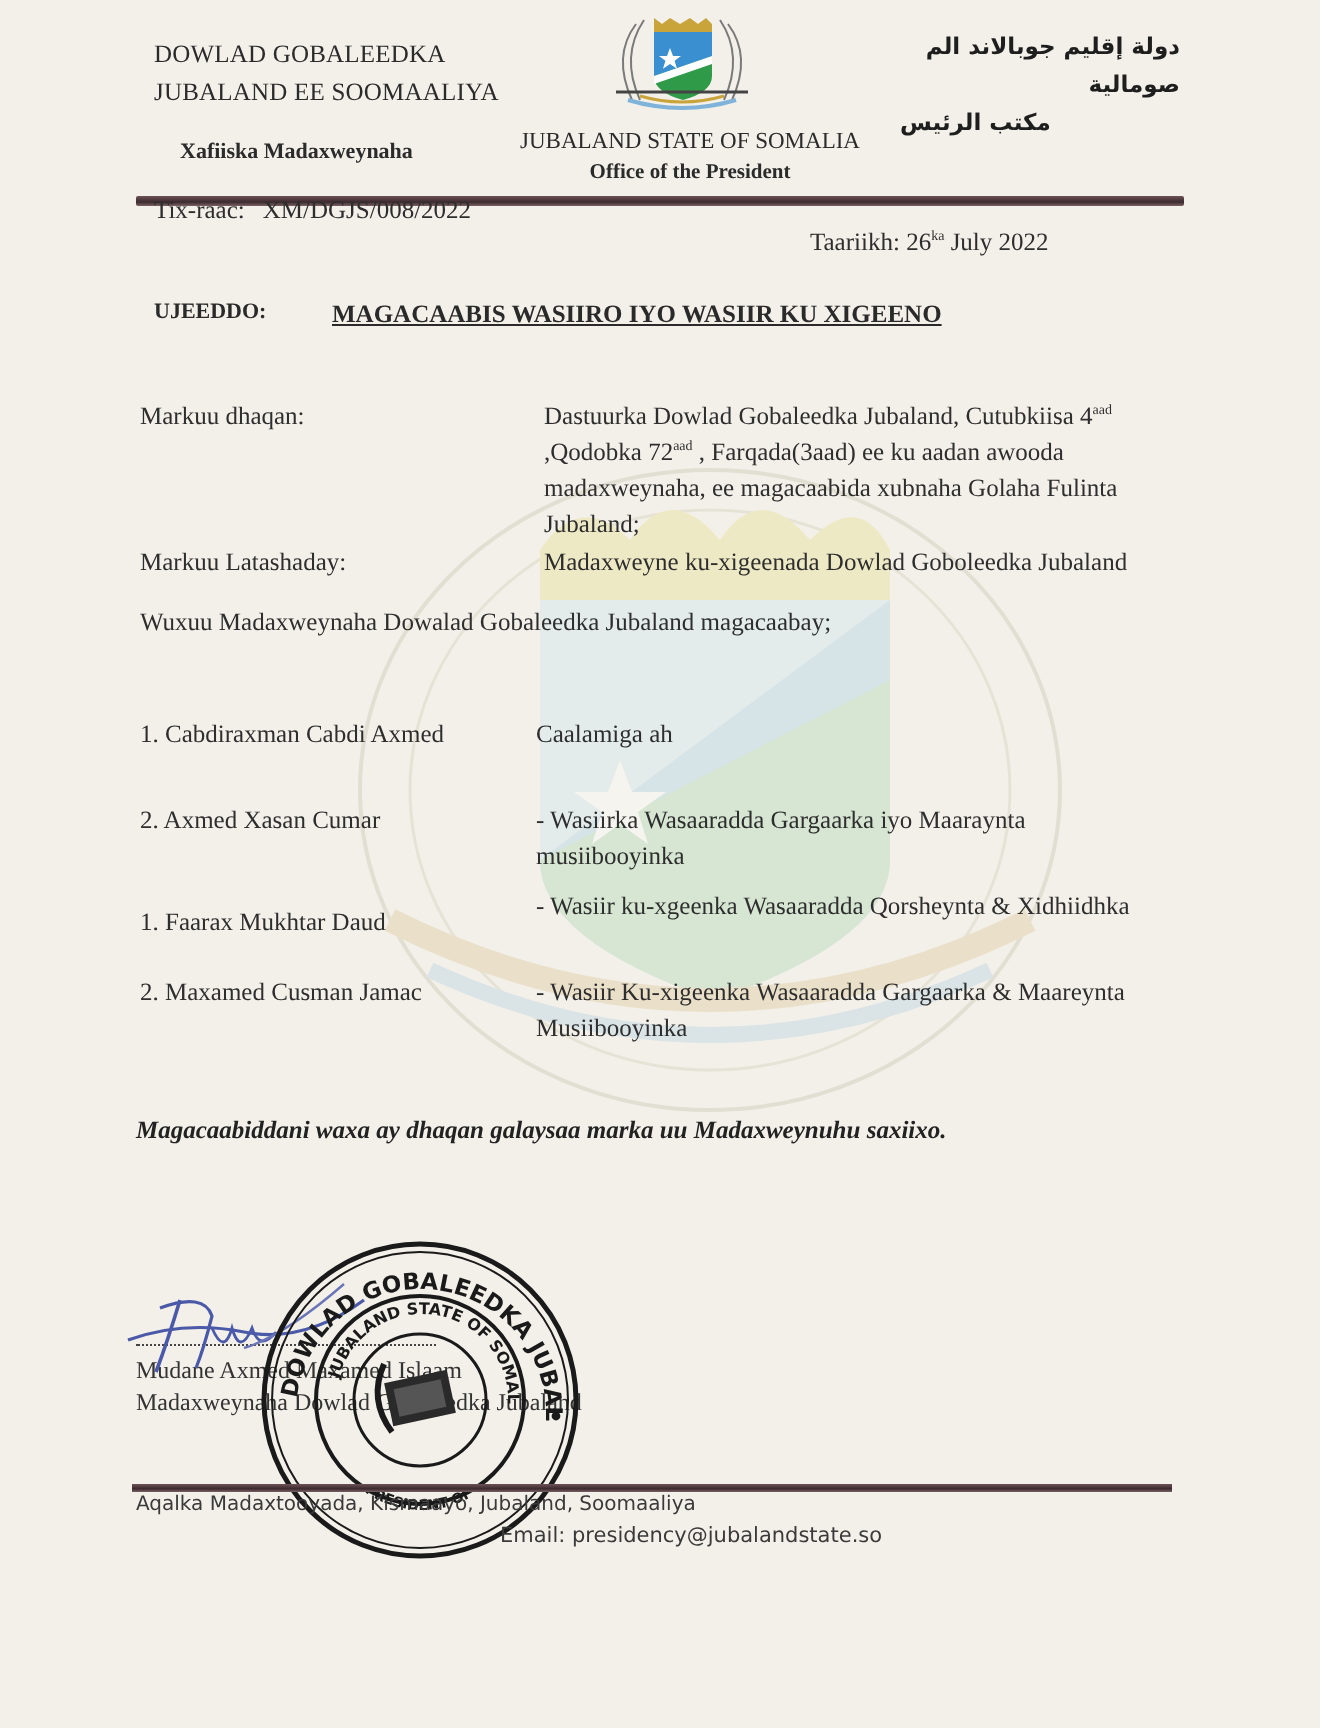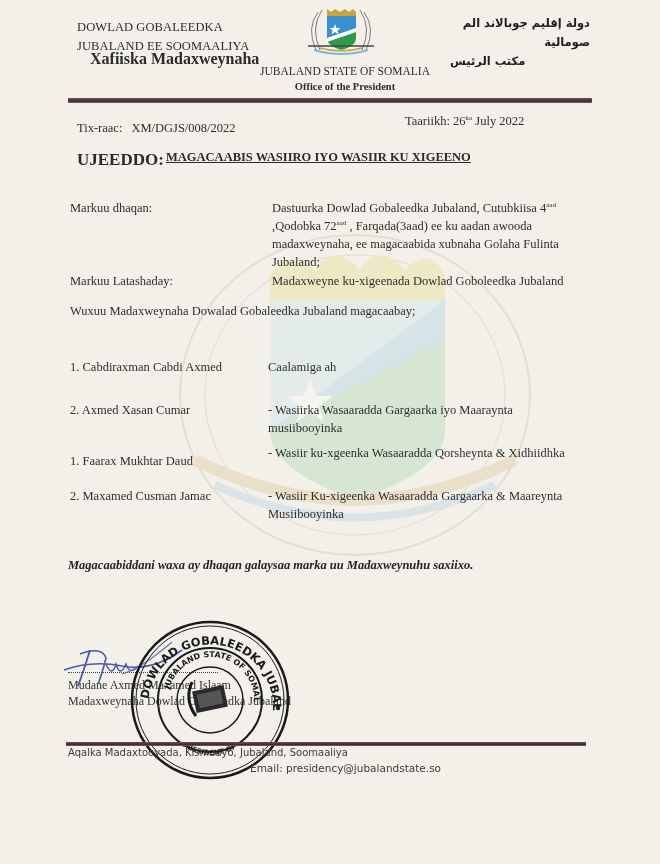--- a/index.html
+++ b/index.html
@@ -5,35 +5,35 @@
   html, body { margin: 0; padding: 0; }
   body {
     width: 660px; height: 864px; overflow: hidden;
     background: #f2f0e9;
     font-family: "Liberation Serif", serif;
     color: #2a2a2a;
     position: relative;
   }
   .abs { position: absolute; }
   .hdr-left { left: 77px; top: 18px; font-size: 12.5px; line-height: 19px; color: #2b2b2b; letter-spacing: 0.1px; }
-  .hdr-office-left { left: 90px; top: 50px; font-size: 16px; font-weight: bold; color: #2b2b2b; }
+  .hdr-office-left { left: 90px; top: 70px; font-size: 11px; font-weight: bold; color: #2b2b2b; }
   .hdr-center { left: 245px; top: 63px; width: 200px; text-align: center; font-size: 11.5px; line-height: 16px; color: #2b2b2b; }
   .hdr-center .bold { font-weight: bold; font-size: 10.5px; }
   .hdr-right { left: 430px; top: 14px; width: 160px; text-align: right; direction: rtl; font-family: "DejaVu Sans", sans-serif; font-weight: bold; font-size: 11.5px; line-height: 19px; color: #1e1e1e; }
   .hdr-right .l2 { display: block; text-align: left; padding-left: 20px; }
   .emblem { left: 298px; top: 6px; width: 86px; height: 52px; }
   .rule-top { left: 68px; top: 98px; width: 524px; height: 5px; background: linear-gradient(#6d5257, #3c2a2e 60%, #7a6266); border-radius: 1px; }
   .rule-bottom { left: 66px; top: 742px; width: 520px; height: 4px; background: linear-gradient(#6d5257, #3c2a2e 60%, #7a6266); }
 
   .txt { font-size: 12.5px; line-height: 18px; color: #2e2e2e; }
-  .ref { left: 77px; top: 119px; }
+  .ref { left: 77px; top: 96px; }
   .ref .v { margin-left: 9px; }
   .date { left: 405px; top: 112px; }
   sup { font-size: 7px; vertical-align: 5px; line-height: 0; }
-  .subject-label { left: 77px; top: 150px; font-weight: bold; font-size: 17px; }
+  .subject-label { left: 77px; top: 150px; font-weight: bold; font-size: 11px; }
   .subject { left: 166px; top: 150px; font-weight: bold; font-size: 12.5px; text-decoration: underline; }
 
   .lbl1 { left: 70px; top: 199px; }
   .blk1 { left: 272px; top: 199px; width: 330px; }
   .lbl2 { left: 70px; top: 272px; }
   .blk2 { left: 272px; top: 272px; width: 330px; }
   .intro { left: 70px; top: 302px; }
 
   .app-name { left: 70px; }
   .app-role { left: 268px; width: 340px; }

